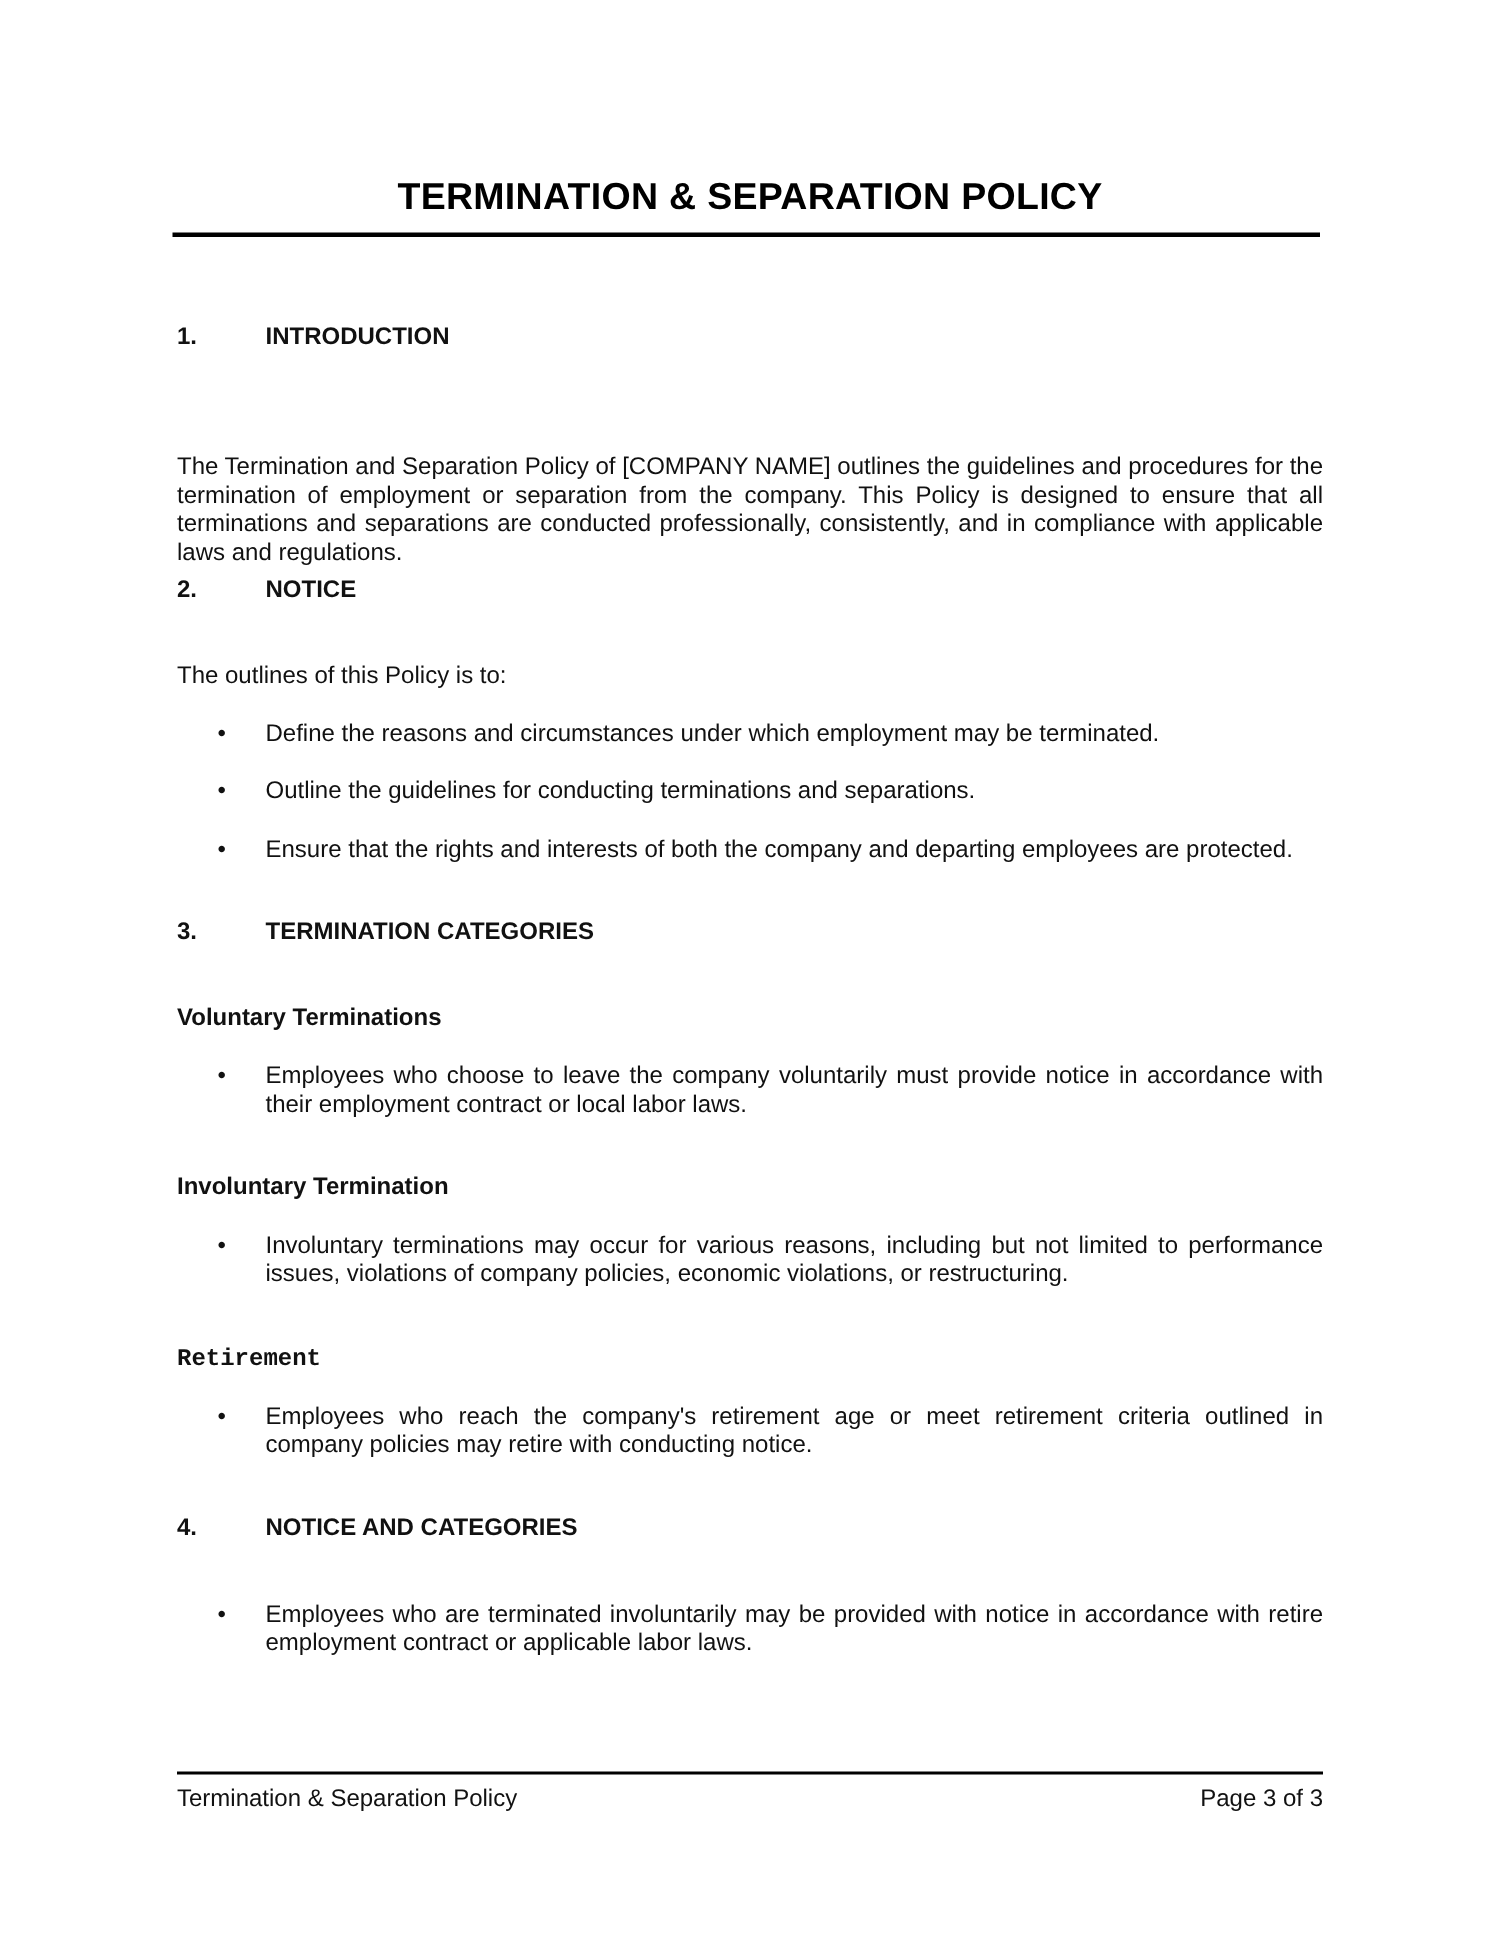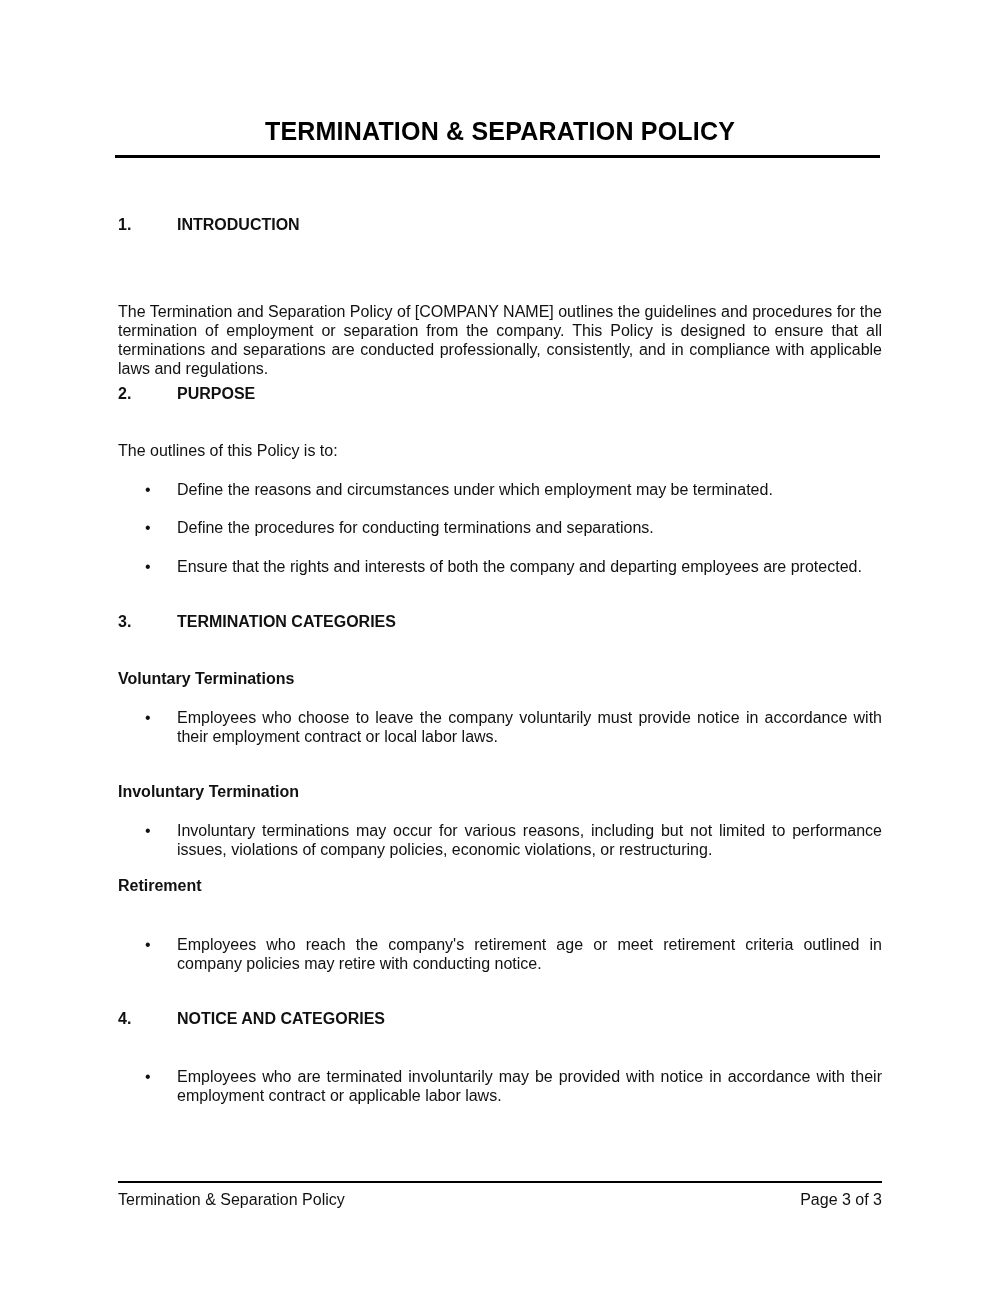--- a/index.html
+++ b/index.html
@@ -99,31 +99,31 @@
 <div class="title-rule"></div>
 
 <div class="abs section-heading" style="top:215px;">
   <span class="num">1.</span>
   <span>INTRODUCTION</span>
 </div>
 <div class="abs para" style="top:260px;margin-top:42px;">The Termination and Separation Policy of [COMPANY NAME] outlines the guidelines and procedures for the termination of employment or separation from the company. This Policy is designed to ensure that all terminations and separations are conducted professionally, consistently, and in compliance with applicable laws and regulations.</div>
 
 <div class="abs section-heading" style="top:384px;">
   <span class="num">2.</span>
-  <span>PURPOSE</span>
+  <span>NOTICE</span>
 </div>
 <div class="abs para" style="top:441px;">The outlines of this Policy is to:</div>
 
 <div class="bullet-item" style="top:480px;">
   <span class="bullet">•</span>
   <span class="text">Define the reasons and circumstances under which employment may be terminated.</span>
 </div>
 <div class="bullet-item" style="top:518px;">
   <span class="bullet">•</span>
-  <span class="text">Define the procedures for conducting terminations and separations.</span>
+  <span class="text">Outline the guidelines for conducting terminations and separations.</span>
 </div>
 <div class="bullet-item" style="top:557px;">
   <span class="bullet">•</span>
   <span class="text">Ensure that the rights and interests of both the company and departing employees are protected.</span>
 </div>
 
 <div class="abs section-heading" style="top:612px;">
   <span class="num">3.</span>
   <span>TERMINATION CATEGORIES</span>
 </div>
@@ -133,32 +133,32 @@
   <span class="bullet">•</span>
   <span class="text">Employees who choose to leave the company voluntarily must provide notice in accordance with their employment contract or local labor laws.</span>
 </div>
 
 <div class="abs subheading" style="top:782px;">Involuntary Termination</div>
 <div class="bullet-item" style="top:821px;">
   <span class="bullet">•</span>
   <span class="text">Involuntary terminations may occur for various reasons, including but not limited to performance issues, violations of company policies, economic violations, or restructuring.</span>
 </div>
 
-<div class="abs subheading" style="top:876px;">Retirement</div>
+<div class="abs subheading" style="top:896px;font-family:Liberation Mono, monospace;">Retirement</div>
 <div class="bullet-item" style="top:935px;">
   <span class="bullet">•</span>
   <span class="text">Employees who reach the company's retirement age or meet retirement criteria outlined in company policies may retire with conducting notice.</span>
 </div>
 
 <div class="abs section-heading" style="top:1009px;">
   <span class="num">4.</span>
   <span>NOTICE AND CATEGORIES</span>
 </div>
 <div class="bullet-item" style="top:1067px;">
   <span class="bullet">•</span>
-  <span class="text">Employees who are terminated involuntarily may be provided with notice in accordance with their employment contract or applicable labor laws.</span>
+  <span class="text">Employees who are terminated involuntarily may be provided with notice in accordance with retire employment contract or applicable labor laws.</span>
 </div>
 
 <div class="footer-rule"></div>
 <div class="footer">
   <span>Termination &amp; Separation Policy</span>
   <span>Page 3 of 3</span>
 </div>
 
 </body></html>

